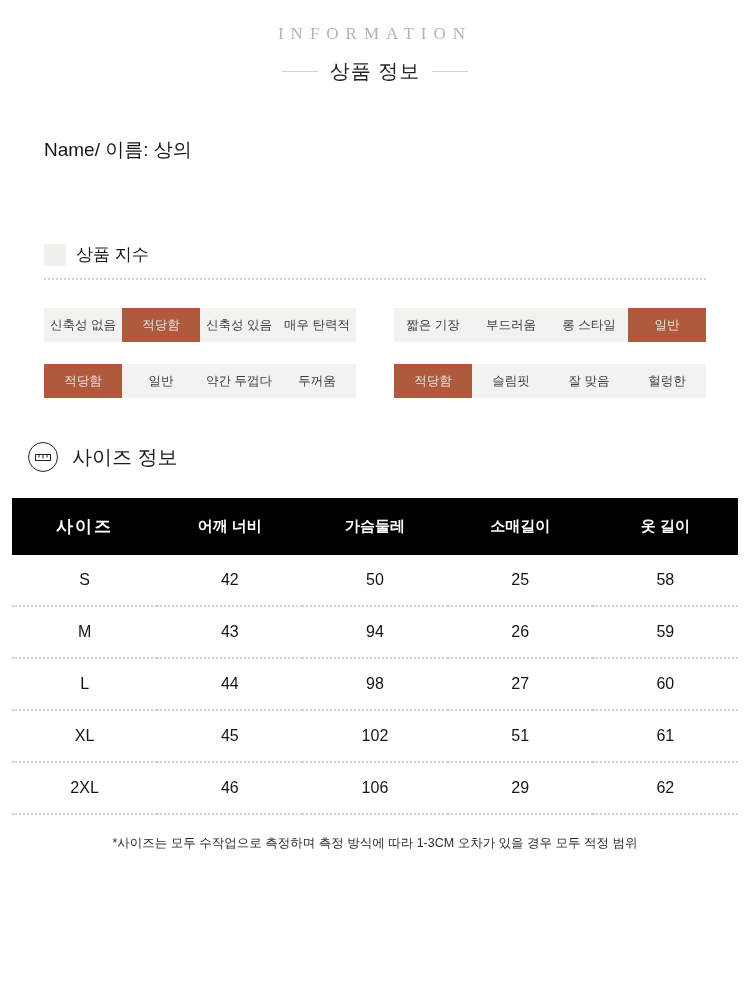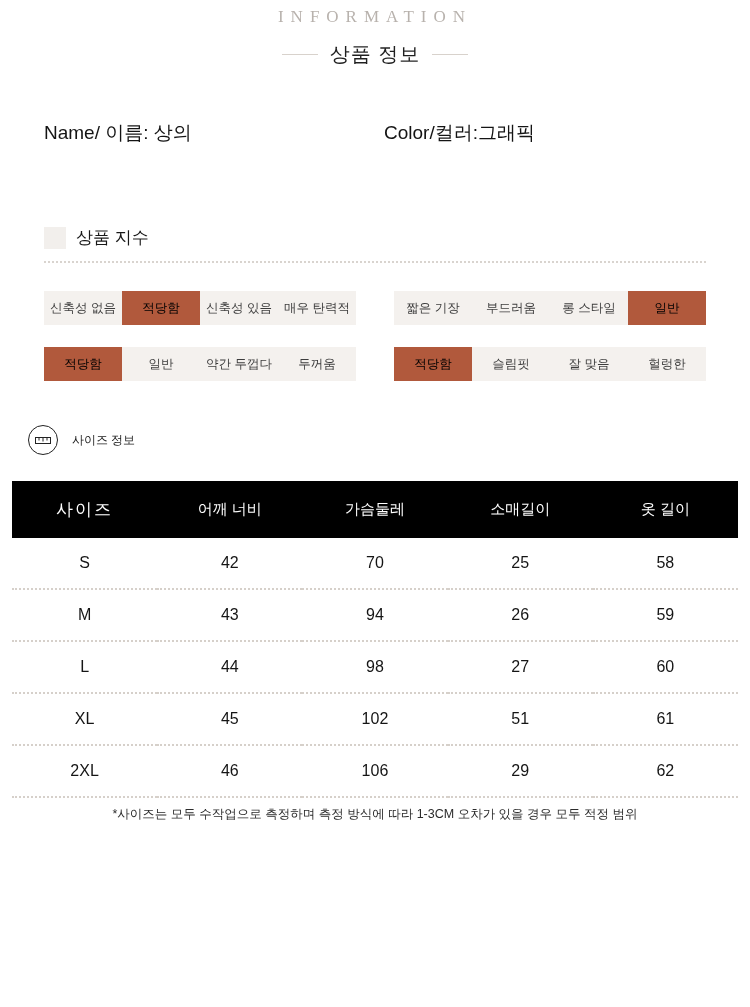--- a/index.html
+++ b/index.html
@@ -17,21 +17,21 @@
     overflow: hidden;
   }
 
   
   .info-eyebrow {
     text-align: center;
     font-family: "Liberation Serif", serif;
     font-size: 17px;
     letter-spacing: 7px;
     color: #b8b2ad;
-    padding-top: 7px;
+    padding-top: 24px;
   }
   .title-wrap {
     display: flex;
     align-items: center;
     justify-content: center;
     margin-top: 14px;
   }
   .title-rule {
     width: 36px;
     height: 1px;
@@ -109,21 +109,21 @@
     align-items: center;
     justify-content: center;
     text-align: center;
     font-size: 12.5px;
     line-height: 1.15;
     color: #3c3c3c;
     padding: 0 2px;
   }
   .seg.active {
     background: #b1593c;
-    color: #000000;
+    color: #e5e5e5;
   }
 
   
   .size-head {
     margin-top: 44px;
     padding: 0 28px;
     display: flex;
     align-items: center;
   }
   .ruler-icon {
@@ -131,81 +131,79 @@
     height: 30px;
     border: 1.5px solid #222;
     border-radius: 50%;
     display: flex;
     align-items: center;
     justify-content: center;
     margin-right: 14px;
   }
   .ruler-icon svg { display: block; }
   .size-head .label {
-    font-size: 12px;
+    font-size: 20px;
     color: #1a1a1a;
-    font-family: Liberation Serif, serif;
   }
 
   
   .table-wrap {
     margin-top: 26px;
     padding: 0 12px;
   }
   table.size-table {
     width: 100%;
     border-collapse: collapse;
     table-layout: fixed;
   }
   table.size-table thead th {
     background: #000000;
     color: #ffffff;
     font-size: 15px;
-    font-weight: normal;
+    font-weight: bold;
     padding: 17px 0;
     text-align: center;
   }
   table.size-table thead th:first-child {
     font-size: 17px;
     letter-spacing: 2px;
   }
   table.size-table tbody td {
     text-align: center;
     font-size: 16px;
     color: #151515;
     padding: 16px 0;
     border-bottom: 2px dotted #d6d0ca;
   }
   table.size-table tbody tr:last-child td {
     border-bottom: 2px dotted #d6d0ca;
     text-align: center;
   }
 
   .note {
-    margin-top: 8px;
+    margin-top: 20px;
     text-align: center;
     font-size: 12.5px;
     color: #2b2b2b;
   }
 </style>
 </head>
 <body>
 
 <div class="info-eyebrow">INFORMATION</div>
 
 <div class="title-wrap">
   <span class="title-rule"></span>
   <span class="title-text">상품 정보</span>
   <span class="title-rule"></span>
 </div>
 
 <div class="spec-block">
   <div class="spec-row">
     <div class="spec-cell">Name/ 이름: 상의</div>
-    <div class="spec-cell right">Color/컬러:그래픽</div>
   </div>
   <div class="spec-row">
   </div>
 </div>
 
 <div class="index-head">
   <span class="sq"></span>
   <span class="label">상품 지수</span>
 </div>
 <div class="dotted"></div>
@@ -261,21 +259,21 @@
         <th>어깨 너비</th>
         <th>가슴둘레</th>
         <th>소매길이</th>
         <th>옷 길이</th>
       </tr>
     </thead>
     <tbody>
       <tr>
         <td>S</td>
         <td>42</td>
-        <td>70</td>
+        <td>50</td>
         <td>25</td>
         <td>58</td>
       </tr>
       <tr>
         <td>M</td>
         <td>43</td>
         <td>94</td>
         <td>26</td>
         <td>59</td>
       </tr>

